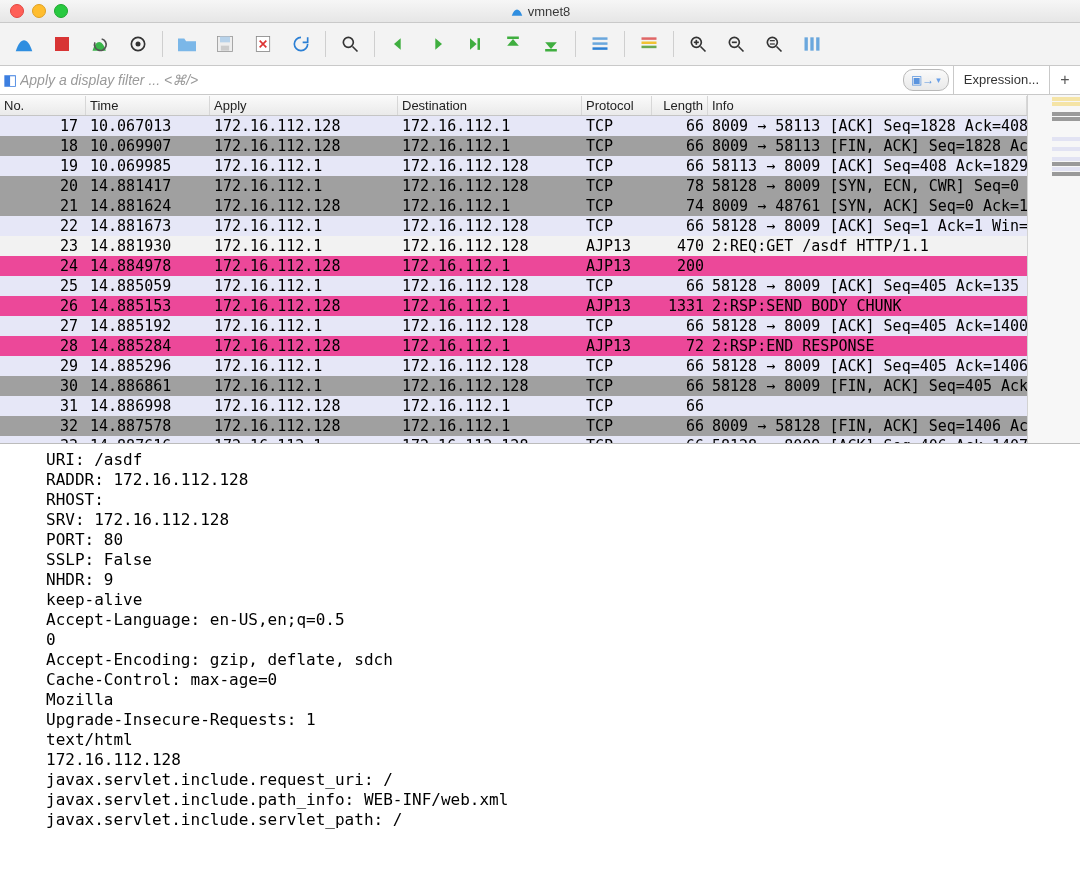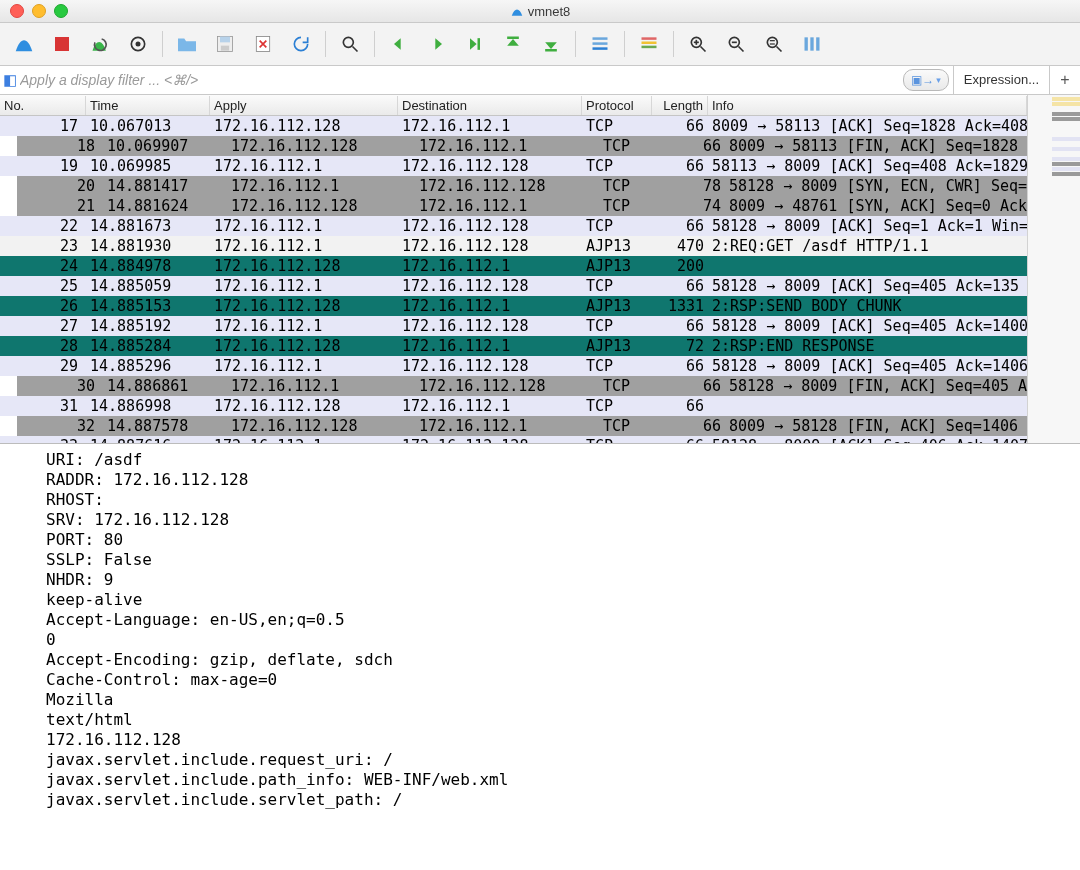--- a/index.html
+++ b/index.html
@@ -36,23 +36,23 @@
   .c-dst{width:184px;}
   .c-proto{width:70px;}
   .c-len{width:56px;text-align:right;padding-right:6px;}
   .c-info{flex:1;}
   .rows{font-family:Menlo,Consolas,monospace;font-size:15px;line-height:20px;}
   .prow{display:flex;height:20px;white-space:pre;}
   .prow>div{padding:0 4px;box-sizing:border-box;overflow:hidden;}
   .prow .c-no{text-align:right;padding-right:8px;}
   .prow .c-len{text-align:right;}
   .bg-lav{background:#e6e7f7;}
-  .bg-grey{background:#a0a0a0;margin-left:17px;}
+  .bg-grey{background:#a0a0a0;}
   .bg-sel{background:#f2f2f2;}
-  .bg-white{background:#0f766e;}
+  .bg-white{background:#ec4899;}
   .gutter{width:52px;background:#f7f7f7;border-left:1px solid #d2d2d2;position:relative;}
   .gutter .mark{position:absolute;right:0;width:28px;height:4px;}
   
   .details{flex:1;background:#fff;overflow:auto;padding:6px 0 6px 46px;font-family:Menlo,Consolas,monospace;font-size:16px;line-height:20px;color:#000;}
   .details div{white-space:pre;}
 </style>
 </head>
 <body>
 
 <div class="window">
@@ -266,20 +266,21 @@
       <div>SRV: 172.16.112.128</div>
       <div>PORT: 80</div>
       <div>SSLP: False</div>
       <div>NHDR: 9</div>
       <div>keep-alive</div>
       <div>Accept-Language: en-US,en;q=0.5</div>
       <div>0</div>
       <div>Accept-Encoding: gzip, deflate, sdch</div>
       <div>Cache-Control: max-age=0</div>
       <div>Mozilla</div>
+      <div>Upgrade-Insecure-Requests: 1</div>
       <div>text/html</div>
       <div>172.16.112.128</div>
       <div>javax.servlet.include.request_uri: /</div>
       <div>javax.servlet.include.path_info: WEB-INF/web.xml</div>
       <div>javax.servlet.include.servlet_path: /</div>
     </div>
 
 </div>
 
 </body></html>

